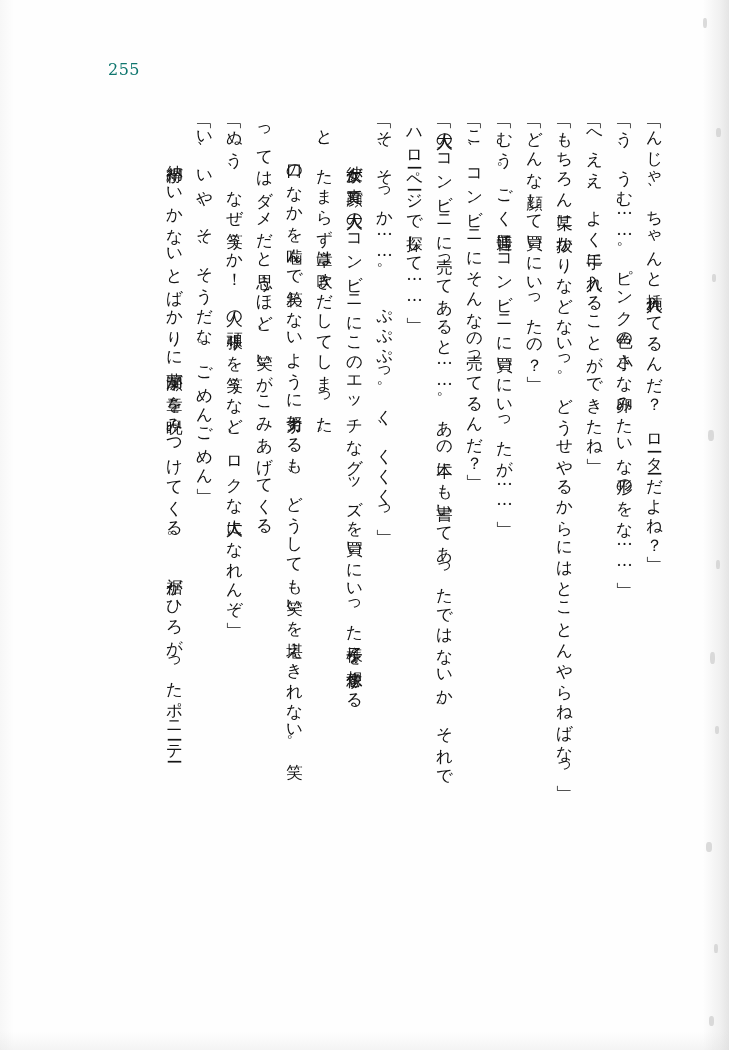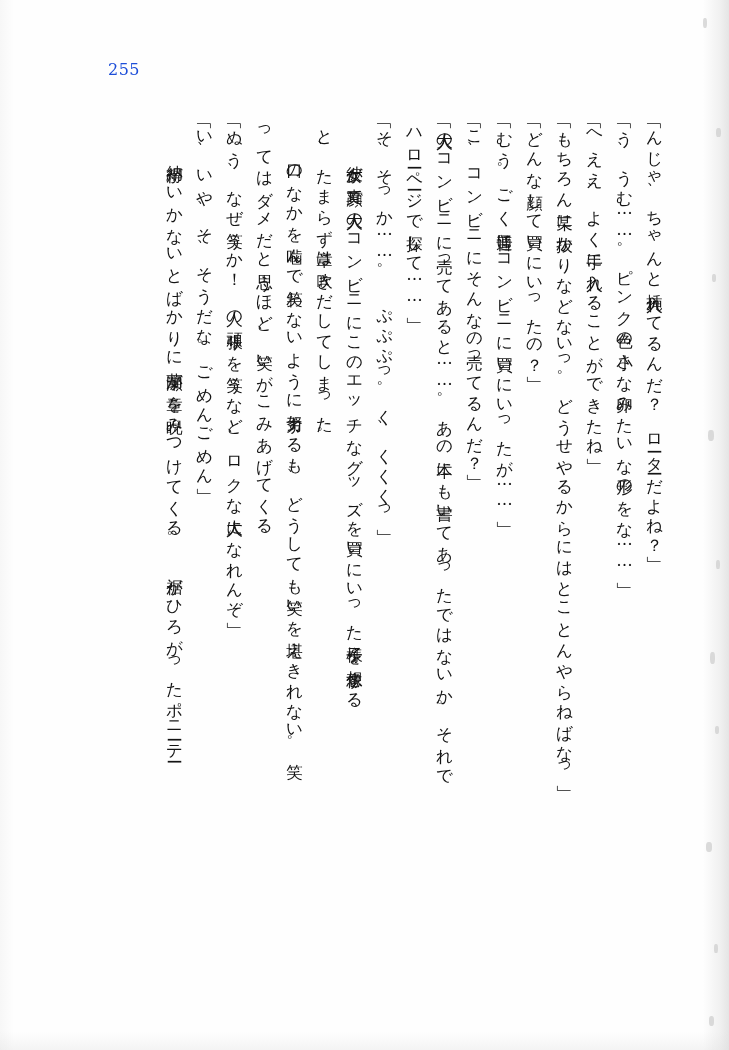--- a/index.html
+++ b/index.html
@@ -44,21 +44,21 @@
     background: linear-gradient(to bottom, rgba(255,255,255,0) 0%, rgba(220,220,220,0.30) 100%);
     pointer-events: none;
   }
 
   .page-number {
     position: absolute;
     left: 108px;
     top: 60px;
     font-size: 16px;
     letter-spacing: 0.5px;
-    color: #1d4ed8;
+    color: #0f766e;
     font-family: "DejaVu Serif", "Liberation Serif", serif;
   }
 
   
   .text-block {
     position: absolute;
     top: 118px;
     left: 62px;
     width: 600px;
     height: 850px;

